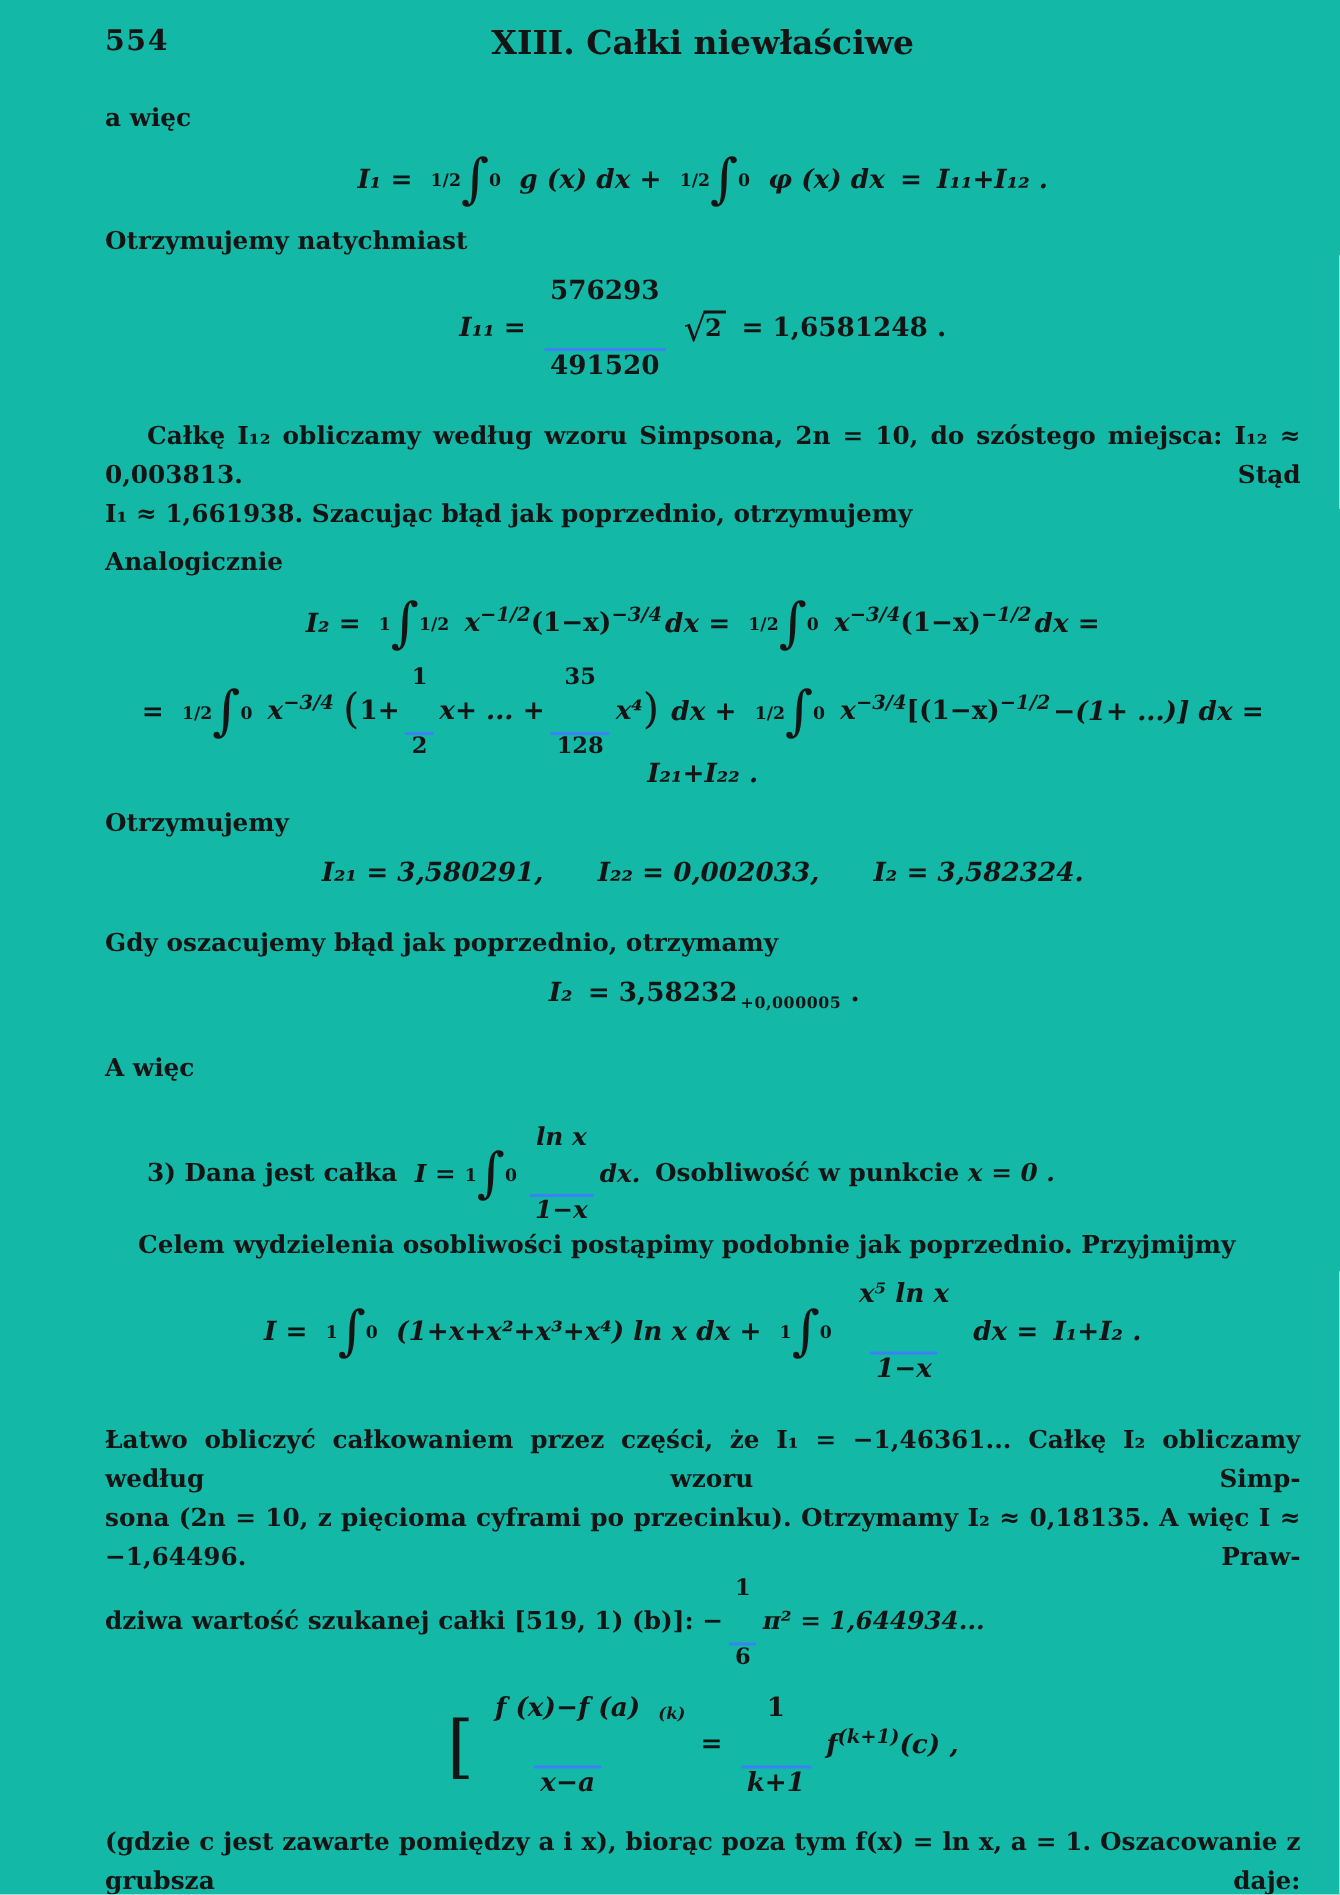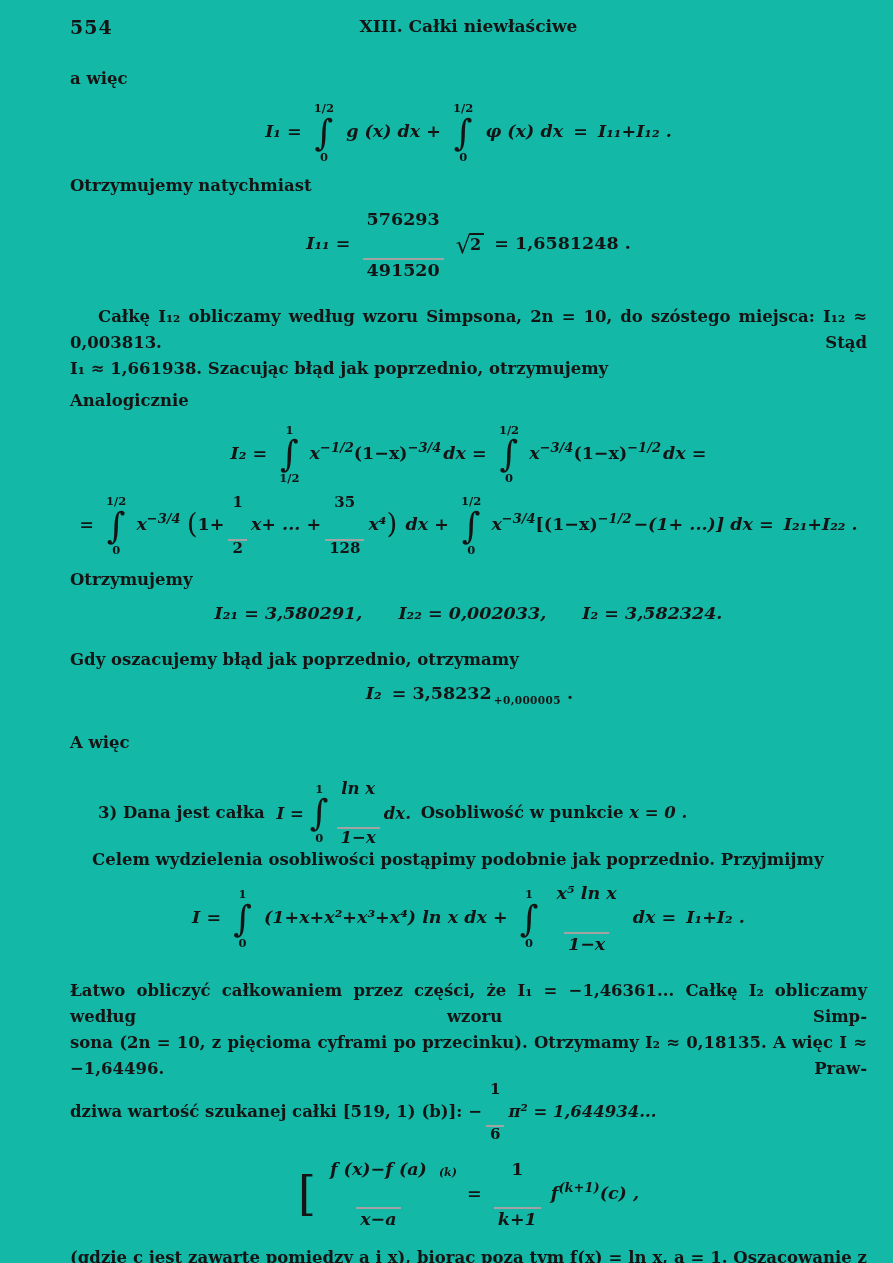--- a/index.html
+++ b/index.html
@@ -10,42 +10,42 @@
     color:#141414;
     font-family:"DejaVu Serif", serif;
     font-weight:700;
     box-sizing:border-box;
     padding:16px 26px 0 70px;
     overflow:hidden;
   }
   
   .header { position:relative; height:24px; margin-bottom:26px; }
   .pgnum { position:absolute; left:0; top:0; font-size:19px; letter-spacing:1px; }
-  .chapter { display:block; text-align:center; font-size:17px; }
+  .chapter { display:block; text-align:center; font-size:22px; }
 
   
   .p { font-size:16.5px; line-height:26px; }
   .ind { text-indent:28px; }
   .just { text-align:justify; text-align-last:justify; }
   .mt-lg { margin-top:24px; }
   .mt-md { margin-top:24px; }
   .mt-sm { margin-top:6px; }
 
   
   .row { text-align:center; font-size:17.5px; margin:10px 0; }
   .mi { font-style:italic; }
   .tok { margin:0 2px; }
-  .int { display:inline-flex; flex-direction:column; align-items:center;
+  .int { display:inline-flex; flex-direction:row; align-items:center;
          vertical-align:middle; margin:0 4px; line-height:1; font-style:normal; }
   .int .lim { font-size:11.5px; line-height:1.1; font-style:normal; }
   .int .sg  { font-size:36px; line-height:0.92; font-weight:400; padding:1px 0 2px; }
   .frac { display:inline-flex; flex-direction:column; align-items:center;
           vertical-align:middle; margin:0 4px; line-height:1.15; font-style:normal;gap:28px; }
   .frac .fn { padding:0 4px; }
-  .frac .fd { border-top:2px solid #a3a3a3; padding:0 4px; }
+  .frac .fd { border-top:2px solid #3b82f6; padding:0 4px; }
   .frac.small { font-size:15px; line-height:1.05; }
   sup.e { font-size:13px; font-style:italic; }
   sub.err { font-size:10.5px; vertical-align:-5px; letter-spacing:0.4px; }
   .sqrt { display:inline-flex; align-items:flex-start; vertical-align:middle; margin:0 2px; font-style:normal; }
   .sqrt .rad { font-size:24px; line-height:1; font-weight:400; }
   .sqrt .rc  { border-top:2px solid #141414; padding:0 3px 0 1px; margin-left:-2px; font-size:16px; }
   .bigp { font-size:28px; font-weight:400; vertical-align:-3px; line-height:0; font-style:normal; }
   .bigbr { font-size:46px; font-weight:400; vertical-align:middle; line-height:0; font-style:normal; }
   sup.bsup { font-size:11px; font-style:italic; position:relative; top:-16px; left:-2px; }
   .gap { display:inline-block; width:30px; }

